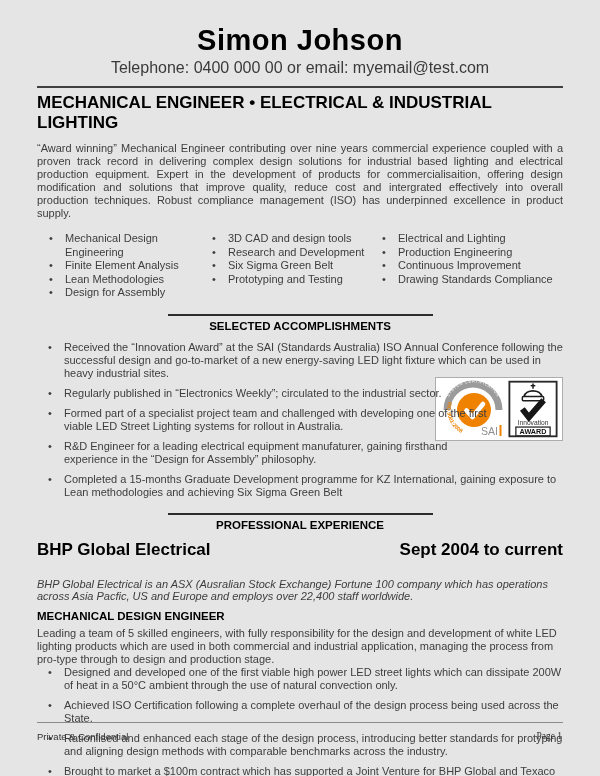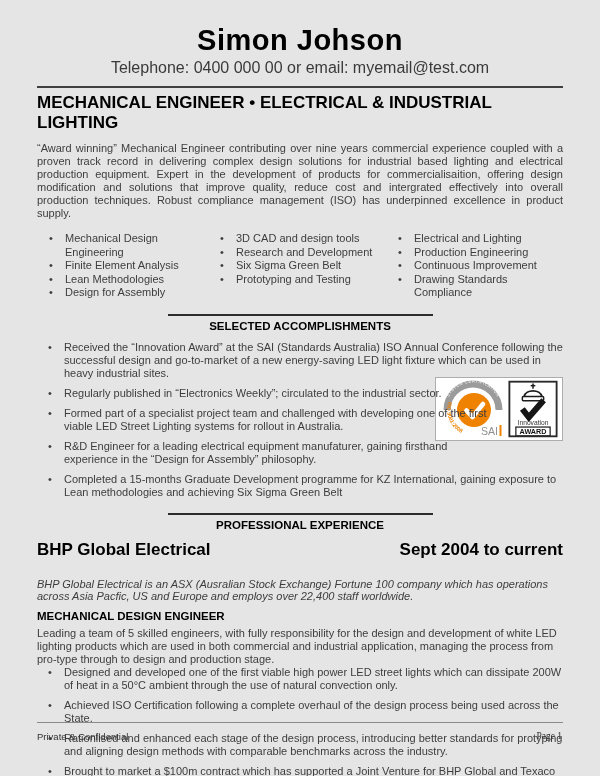--- a/index.html
+++ b/index.html
@@ -15,21 +15,21 @@
     color:#3d3d3d;
   }
   
   .name { margin:0; text-align:center; font-size:29px; line-height:32px; font-weight:bold; color:#000; letter-spacing:.5px; }
   .contact { margin-top:3px; text-align:center; font-size:16px; color:#3a3a3a; }
   .rule-full { margin-top:9px; border-top:2px solid #3f3f3f; height:0; }
   .doc-title { margin-top:5px; text-align:left; font-weight:bold; font-size:17px; color:#000; }
   
   .summary { margin-top:9px; text-align:justify; line-height:13px; }
   
-  .skills { display:flex; margin-top:12px;gap:8px; }
+  .skills { display:flex; margin-top:12px; }
   .skill-col { list-style:none; margin:0; padding:0; }
   .skill-col.c1 { margin-left:11px; width:163px; }
   .skill-col.c2 { width:170px; }
   .skill-col.c3 { flex:1; }
   .skill-col li { position:relative; padding-left:17px; line-height:13.5px; }
   .skill-col li::before { content:"\2022"; position:absolute; left:1px; top:0; }
   
   .section-head { margin-top:14px; text-align:center; }
   .section-head .divider { width:265px; margin:0 auto; border-top:2px solid #2c2c2c; height:0; }
   .section-head .label { margin-top:4px; font-weight:bold; font-size:11.5px; color:#000; }

